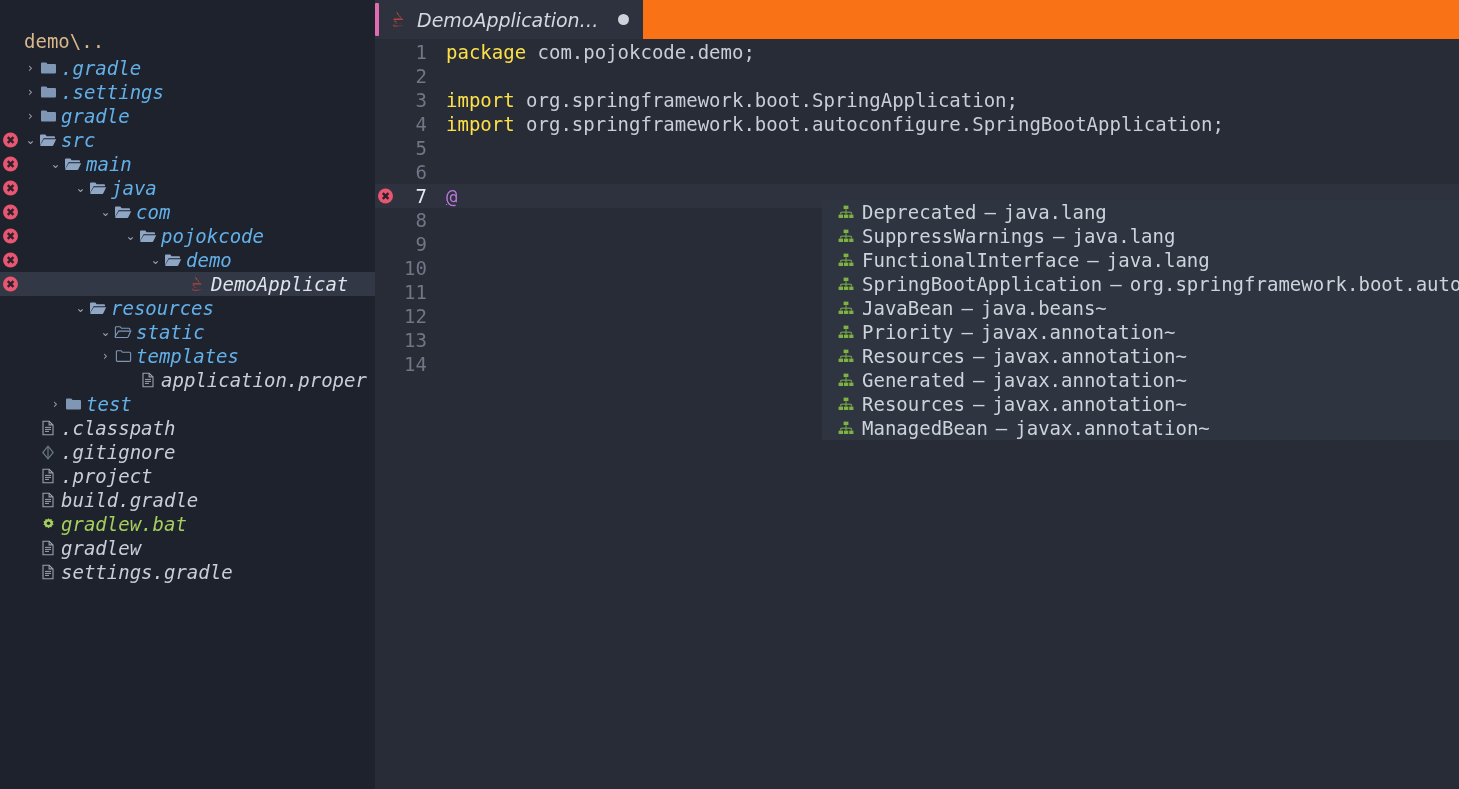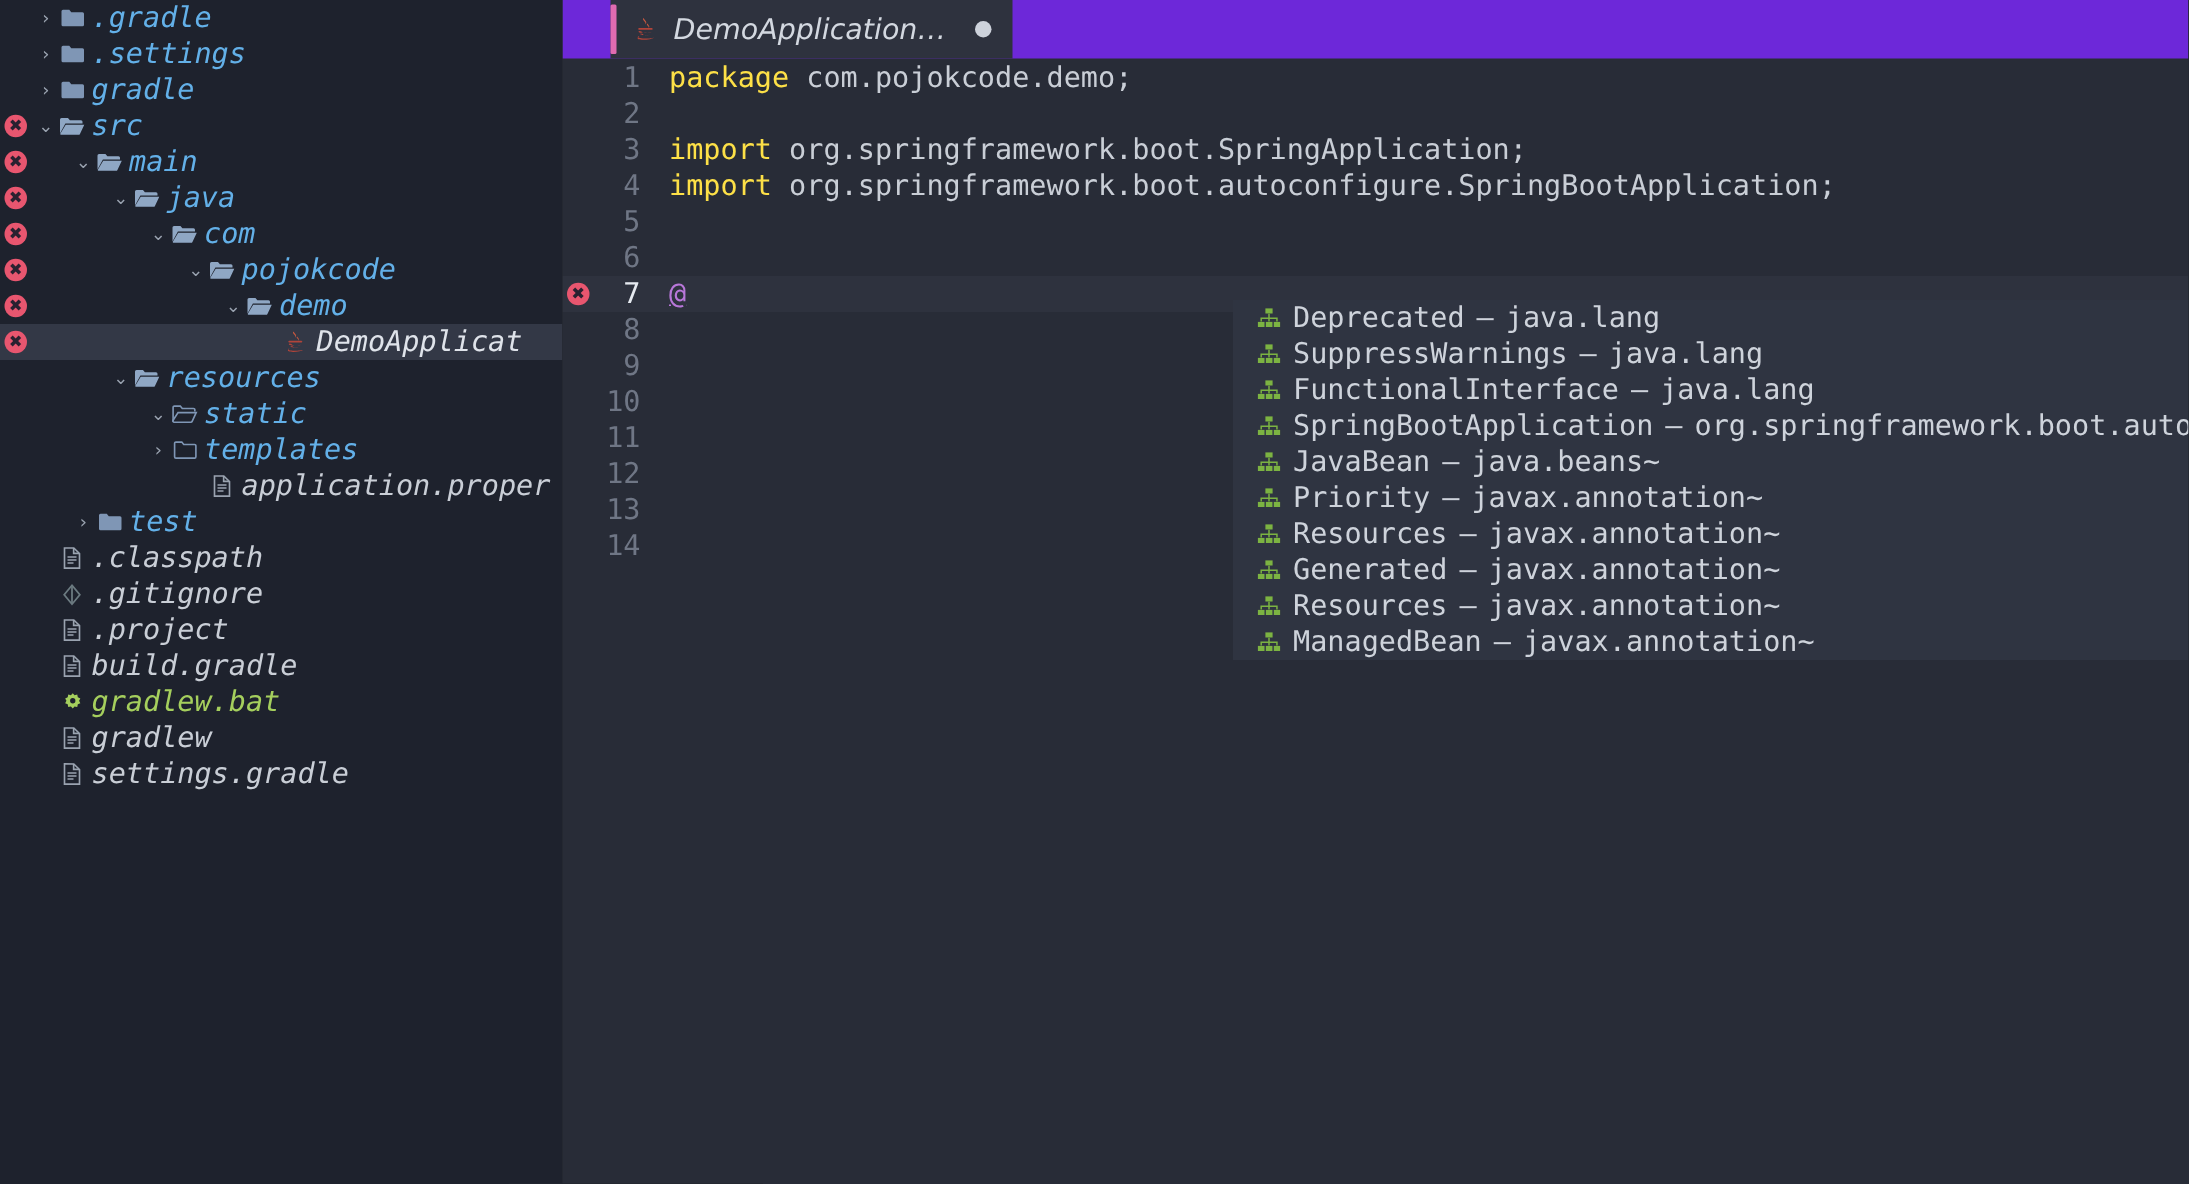--- a/index.html
+++ b/index.html
@@ -77,25 +77,24 @@
   
   #editor {
     flex: 1 1 auto;
     position: relative;
     background: #282c37;
     height: 789px;
     overflow: hidden;
   }
   #tabbar {
     height: 39px;
-    background: #6d28d9;
+    background: #f97316;
     display: flex;
     align-items: center;
     position: relative;
-    padding-left: 32px;
   }
   .tab {
     height: 39px;
     display: flex; align-items: center;
     padding: 0 14px 0 16px;
     position: relative;
     background: #2e323e;
     gap: 9px;
   }
   .tab-accent {
@@ -177,20 +176,21 @@
   .pi-label { color: #ced3db; padding-left: 4px; }
   .pi-sep { color: #ced3db; padding: 0 8px; }
   .pi-detail { color: #ced3db; }
 </style>
 </head>
 <body>
 
 <div id="app">
 
   <div id="sidebar">
+    <div class="tree-root">demo\..</div>
     <div id="tree">
         <div class="row">
           <span style="display: inline-block; flex: 0 0 24px;"></span>
           <span class="arrow">›</span>
           <span class="ficon">
             <svg class="i" width="17" height="14" viewBox="0 0 17 14">
               <path d="M1 2.5A1 1 0 012 1.5h4.2l1.3 1.6H15a1 1 0 011 1v7.4a1 1 0 01-1 1H2a1 1 0 01-1-1z" fill="#7f96b5"></path>
             </svg>
           </span>
           <span class="label folder">.gradle</span>

